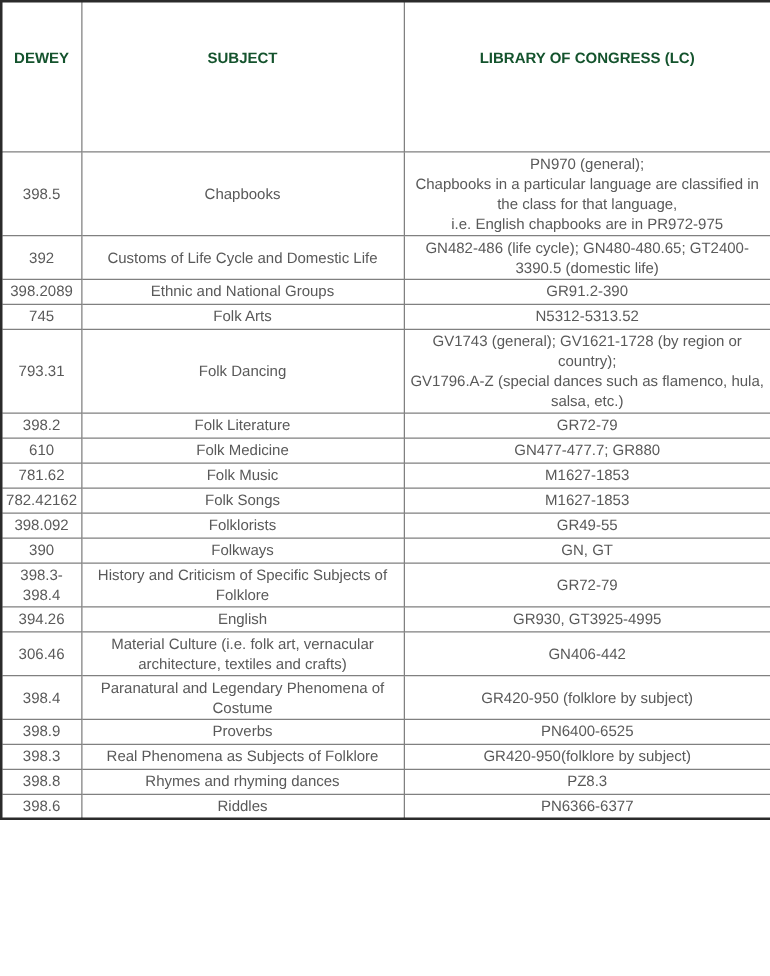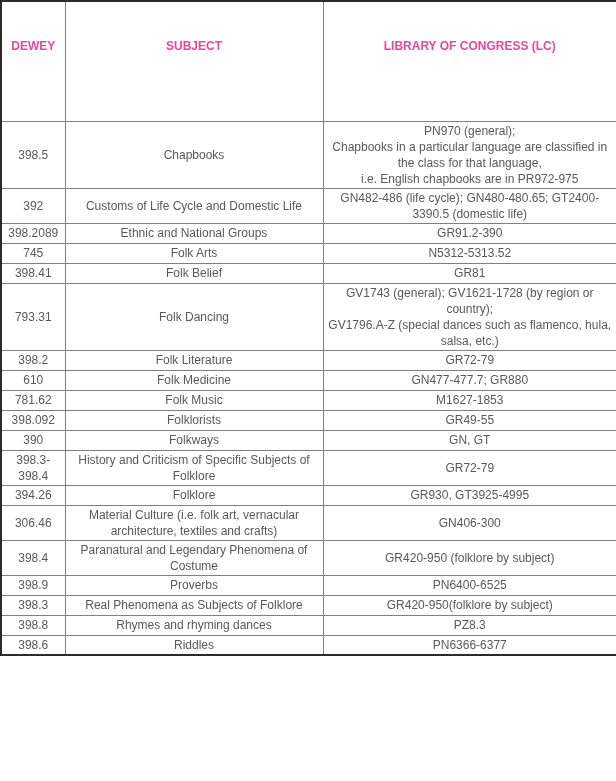--- a/index.html
+++ b/index.html
@@ -33,21 +33,21 @@
     line-height: 16px;
     color: #595959;
     white-space: pre-line;
     overflow-wrap: break-word;
   }
   table.class-map thead tr {
     height: 120px;
   }
   table.class-map th {
     font-weight: bold;
-    color: #ec4899;
+    color: #14532d;
     padding-bottom: 32px; 
     white-space: normal;
   }
   table.class-map tbody tr {
     height: 20px;
   }
 </style>
 </head>
 <body>
 
@@ -81,25 +81,20 @@
       <td>398.2089</td>
       <td>Ethnic and National Groups</td>
       <td>GR91.2-390</td>
     </tr>
     <tr>
       <td>745</td>
       <td>Folk Arts</td>
       <td>N5312-5313.52</td>
     </tr>
     <tr>
-      <td>398.41</td>
-      <td>Folk Belief</td>
-      <td>GR81</td>
-    </tr>
-    <tr>
       <td>793.31</td>
       <td>Folk Dancing</td>
       <td>GV1743 (general); GV1621-1728 (by region or country);
 GV1796.A-Z (special dances such as flamenco, hula, salsa, etc.)</td>
     </tr>
     <tr>
       <td>398.2</td>
       <td>Folk Literature</td>
       <td>GR72-79</td>
     </tr>
@@ -107,43 +102,48 @@
       <td>610</td>
       <td>Folk Medicine</td>
       <td>GN477-477.7; GR880</td>
     </tr>
     <tr>
       <td>781.62</td>
       <td>Folk Music</td>
       <td>M1627-1853</td>
     </tr>
     <tr>
+      <td>782.42162</td>
+      <td>Folk Songs</td>
+      <td>M1627-1853</td>
+    </tr>
+    <tr>
       <td>398.092</td>
       <td>Folklorists</td>
       <td>GR49-55</td>
     </tr>
     <tr>
       <td>390</td>
       <td>Folkways</td>
       <td>GN, GT</td>
     </tr>
     <tr>
       <td>398.3-398.4</td>
       <td>History and Criticism of Specific Subjects of Folklore</td>
       <td>GR72-79</td>
     </tr>
     <tr>
       <td>394.26</td>
-      <td>Folklore</td>
+      <td>English</td>
       <td>GR930, GT3925-4995</td>
     </tr>
     <tr>
       <td>306.46</td>
       <td>Material Culture (i.e. folk art, vernacular architecture, textiles and crafts)</td>
-      <td>GN406-300</td>
+      <td>GN406-442</td>
     </tr>
     <tr>
       <td>398.4</td>
       <td>Paranatural and Legendary Phenomena of Costume</td>
       <td>GR420-950 (folklore by subject)</td>
     </tr>
     <tr>
       <td>398.9</td>
       <td>Proverbs</td>
       <td>PN6400-6525</td>

